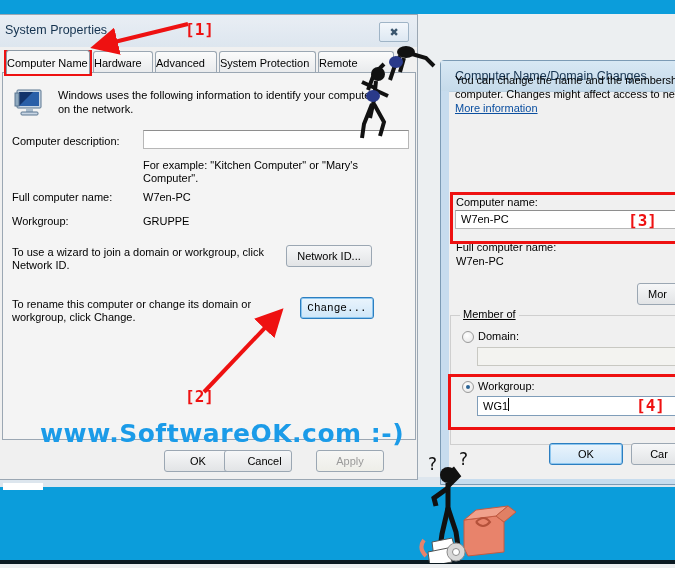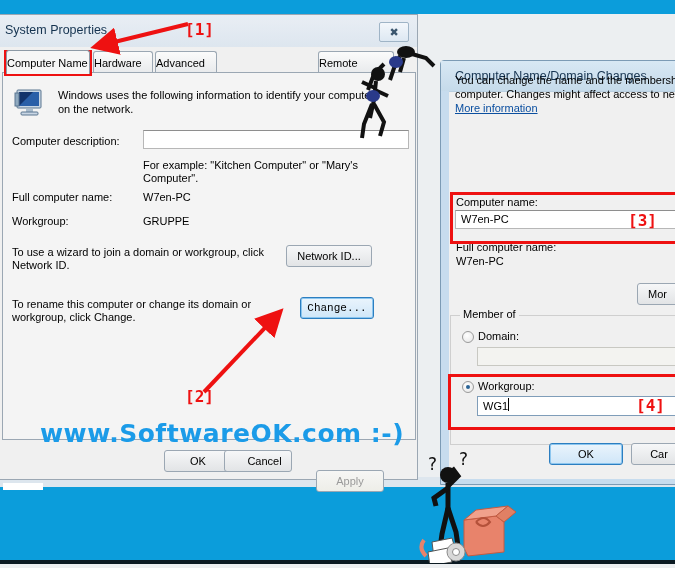--- a/index.html
+++ b/index.html
@@ -62,21 +62,21 @@
   #ren-l1{left:12px;top:298px;}
   #ren-l2{left:12px;top:311px;}
 
   .winbtn{position:absolute;height:22px;
     background:linear-gradient(#f6f7f8,#e2e4e6);
     border:1px solid #9ba7b3;border-radius:3px;
     display:flex;align-items:center;justify-content:center;
     font-size:11px;color:#000;box-sizing:border-box;}
   .winbtn.focus{border:1px solid #2c7ec0;box-shadow:0 0 0 1px #8cc6ef inset;
     background:linear-gradient(#eaf4fc,#cfe6f8);}
-  .winbtn.disabled{color:#9a9a9a;background:linear-gradient(#f6f6f5,#eeeee8);margin-top:20px;}
+  .winbtn.disabled{color:#9a9a9a;background:linear-gradient(#f6f6f5,#eeeee8);}
   #btn-networkid{left:286px;top:245px;width:86px;}
   #btn-change{left:300px;top:297px;width:74px;font-family:Liberation Mono, monospace;}
 
   
   #watermark{left:40px;top:411px;font-size:25px;color:#1b9be8;
     font-weight:bold;letter-spacing:.5px;white-space:nowrap;
     font-family:"DejaVu Sans",sans-serif;margin-top:8px;}
 
   
   #btn-ok-sp{left:164px;top:450px;width:68px;}
@@ -101,21 +101,21 @@
   #inp-cname{left:455px;top:210px;width:225px;height:19px;
     background:#fff;border:1px solid #b7b7b7;border-top-color:#8e8e8e;box-sizing:border-box;}
   #val-cname{left:461px;top:213px;}
   #lbl-fullname2{left:456px;top:241px;}
   #val-fullname2{left:456px;top:255px;}
   #btn-more{left:637px;top:283px;width:50px;justify-content:flex-start;padding-left:10px;}
 
   
   #grp-member{left:450px;top:315px;width:232px;height:130px;
     border:1px solid #cfcfcf;box-sizing:border-box;}
-  #grp-member-legend{left:460px;top:308px;background:#f0f0f0;padding:0 3px;}
+  #grp-member-legend{left:460px;top:308px;background:#f0f0f0;padding:0 3px;text-decoration:underline;}
   #radio-domain{left:462px;top:331px;}
   #lbl-domain{left:478px;top:330px;}
   #inp-domain{left:477px;top:347px;width:205px;height:19px;
     background:#f3f3f0;border:1px solid #c8c8c2;box-sizing:border-box;}
   #radio-workgroup{left:462px;top:381px;}
   #lbl-workgroup2{left:478px;top:380px;}
   #inp-workgroup{left:477px;top:396px;width:205px;height:20px;
     background:#fff;border:1px solid #7f9db9;box-sizing:border-box;}
   #val-workgroup2{left:483px;top:400px;}
   #caret{left:508px;top:398px;width:1px;height:13px;background:#000;}
@@ -159,20 +159,23 @@
 
 <div class="abs" id="tabstrip">
   <div class="tab active" style="left:4px;width:84px;">
     <span>Computer Name</span>
   </div>
   <div class="tab" style="left:91px;width:60px;">
     <span>Hardware</span>
   </div>
   <div class="tab" style="left:153px;width:62px;">
     <span>Advanced</span>
+  </div>
+  <div class="tab" style="left:217px;width:97px;">
+    <span>System Protection</span>
   </div>
   <div class="tab" style="left:316px;width:76px;">
     <span>Remote</span>
   </div>
 </div>
 <div class="abs" id="tabpage"></div>
 
 <div class="abs" id="pc-icon">
   <svg width="34" height="30" viewBox="0 0 34 30">
     <rect x="3" y="2" width="24" height="18" rx="1" fill="#c9d6e4" stroke="#5b7791"></rect>

